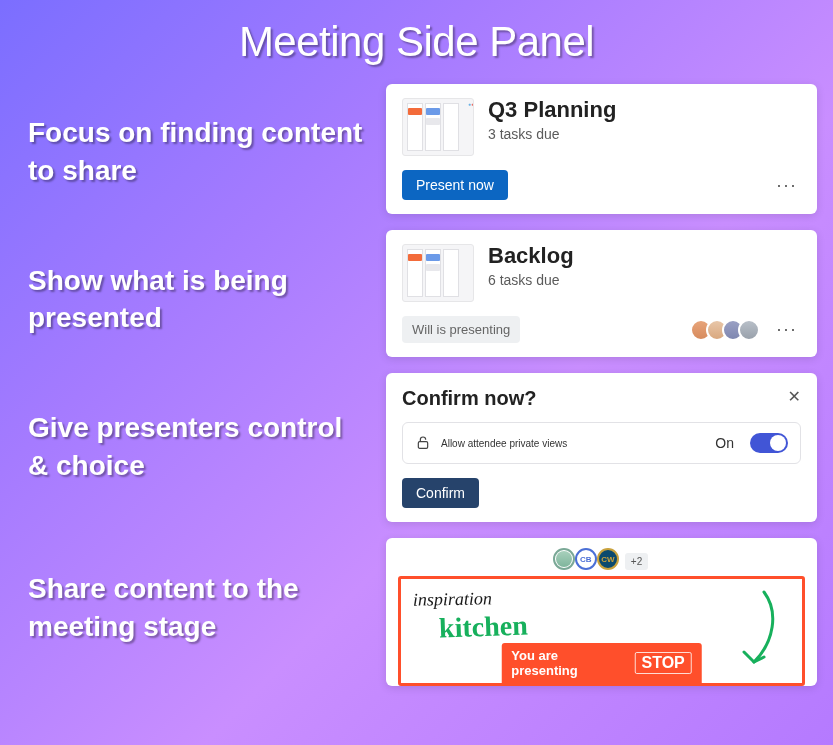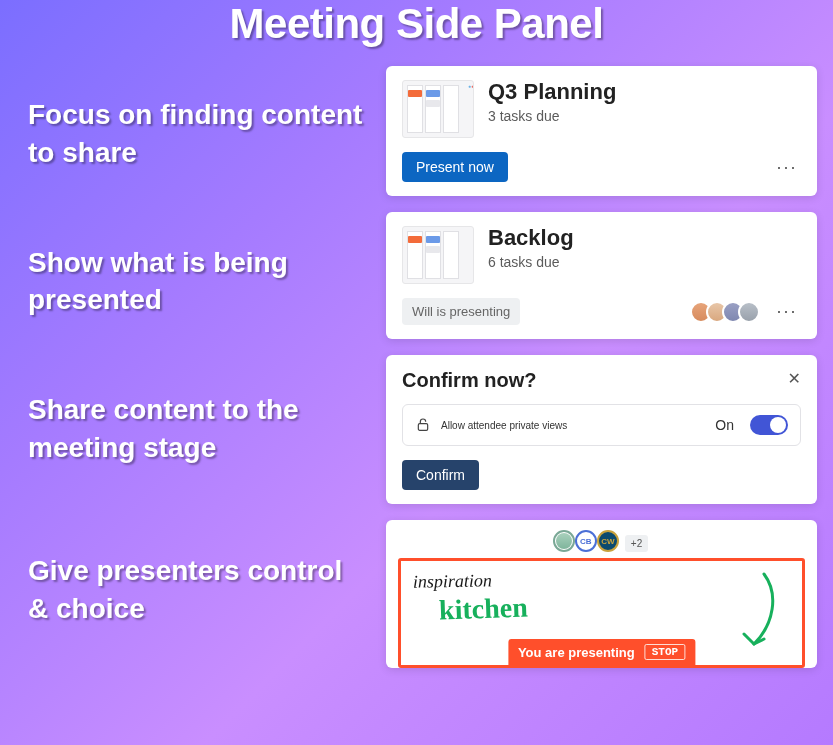--- a/index.html
+++ b/index.html
@@ -7,22 +7,23 @@
     width: 833px;
     height: 745px;
     background: linear-gradient(135deg, #7b6eff 0%, #a57bff 30%, #c98eff 60%, #b57aff 100%);
     font-family: "Segoe UI", -apple-system, sans-serif;
     overflow: hidden;
     position: relative;
   }
   .page-title {
     color: #fff;
     font-size: 42px;
-    font-weight: 700;
+    font-weight: 400;
     text-align: center;
+    padding-top: 18px;
     text-shadow: 2px 2px 2px rgba(0,0,0,0.35);
     letter-spacing: -0.5px;
   }
   .layout {
     display: flex;
     padding: 18px 16px 0 28px;
     gap: 22px;
   }
   .left-col {
     width: 336px;
@@ -253,36 +254,35 @@
     transform: translateX(-50%);
     background:#ff4f2b; color:#fff;
     display:flex; align-items:center; gap:10px;
     padding:5px 10px;
     font-size:13px; font-weight:600;
     border-radius: 3px 3px 0 0;
   }
   .stop-chip{
     border:1px solid rgba(255,255,255,0.8);
     padding:1px 6px; border-radius:2px;
-    font-size:11px; font-weight:600;
+    font-size:16px; font-weight:600;
     cursor:pointer;
-    font-family:Liberation Mono, monospace;
   }
 </style>
 </head>
 <body>
 
 <h1 class="page-title">Meeting Side Panel</h1>
 
 <div class="layout">
   <div class="left-col">
     <div class="feature">Focus on finding content to share</div>
     <div class="feature">Show what is being presented</div>
+    <div class="feature">Give presenters control &amp; choice</div>
     <div class="feature">Share content to the meeting stage</div>
-    <div class="feature">Give presenters control &amp; choice</div>
   </div>
 
   <div class="right-col">
 
     <div class="card">
       <div class="card-row">
         <div class="thumb">
           <span class="thumb-dots" style="color:#6bb2e6;">●</span>
             <span class="thumb-dots" style="color:#e6726b;right:0px;">●</span>
           <div class="thumb-col c1"></div>

